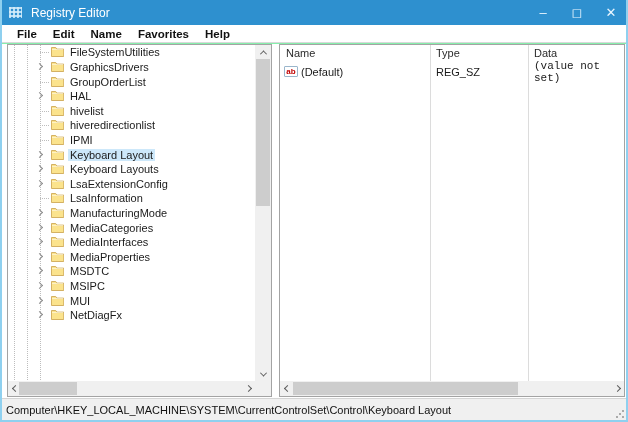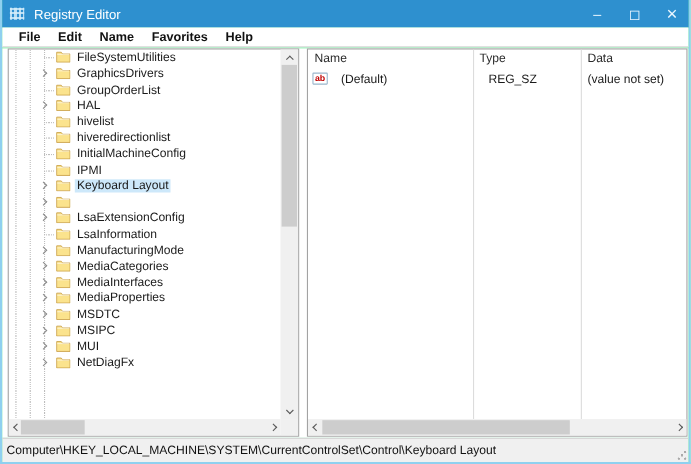--- a/index.html
+++ b/index.html
@@ -66,23 +66,23 @@
   .arrow.right { transform:rotate(45deg); }
   .thumb { position:absolute; background:var(--scroll-thumb,#cdcdcd); }
   
   #list-header { position:absolute; top:0; left:0; right:0; height:18px; display:flex; font-size:11px; color:#2b2b2b; }
   .col-name { width:150px; padding:2px 0 0 6px; }
   .col-type { width:98px;  padding:2px 0 0 6px; }
   .col-data { flex:1;      padding:2px 0 0 6px; }
   .col-sep { position:absolute; top:0; bottom:15px; width:1px; background:#dcdcdc; }
   #list-rows { position:absolute; top:19px; left:0; right:0; font-size:11px; color:#1a1a1a; }
   .list-row { display:flex; height:15px; align-items:center; }
-  .cell-name { width:150px; padding-left:4px; display:flex; align-items:center; gap:12px; }
-  .cell-type { width:98px; padding-left:14px; }
-  .cell-data { flex:1; padding-left:6px; }
+  .cell-name { width:150px; padding-left:4px; display:flex; align-items:center; gap:3px; }
+  .cell-type { width:98px; padding-left:6px; }
+  .cell-data { flex:1; padding-left:6px;font-family:Liberation Mono, monospace; }
   .reg-sz-icon { width:14px; height:11px; border:1px solid #9ab6cc; border-radius:1px; background:#fff;
     color:var(--value-icon-red,#c00000); font-size:8px; line-height:9px; text-align:center; font-weight:bold; flex:0 0 auto; }
   
   #statusbar { position:absolute; left:0; right:0; bottom:0; height:22px; background:var(--status-bg,#f0f0f0);
     border-top:1px solid #d4d4d4; display:flex; align-items:center; padding:0 4px; font-size:11px; color:#111; }
   #resize-grip { position:absolute; right:2px; bottom:2px; width:8px; height:8px;
     background:
       radial-gradient(circle at 7px 1px, #aaa 1px, transparent 1.2px),
       radial-gradient(circle at 7px 7px, #aaa 1px, transparent 1.2px),
       radial-gradient(circle at 1px 7px, #aaa 1px, transparent 1.2px),
@@ -166,44 +166,37 @@
                   <path d="M1 3.4 h11" stroke="#ffffff" stroke-width="0.8" opacity="0.7"></path>
                 </svg></span>
               <span class="tree-label">hiveredirectionlist</span>
             </div>
             <div class="tree-row">
               <div class="connector"></div>
               <span class="folder"><svg width="13" height="11" viewBox="0 0 13 11">
                   <path d="M0.5 1.5 h4.2 l1.2 1.6 h6.8 v7.4 h-12.2 z" fill="#fbe38d" stroke="#c9a14a" stroke-width="0.8"></path>
                   <path d="M1 3.4 h11" stroke="#ffffff" stroke-width="0.8" opacity="0.7"></path>
                 </svg></span>
-              <span class="tree-label">InitialMachineConfig</span>
-            </div>
-            <div class="tree-row">
-              <div class="connector"></div>
-              <span class="folder"><svg width="13" height="11" viewBox="0 0 13 11">
-                  <path d="M0.5 1.5 h4.2 l1.2 1.6 h6.8 v7.4 h-12.2 z" fill="#fbe38d" stroke="#c9a14a" stroke-width="0.8"></path>
-                  <path d="M1 3.4 h11" stroke="#ffffff" stroke-width="0.8" opacity="0.7"></path>
-                </svg></span>
               <span class="tree-label">IPMI</span>
             </div>
             <div class="tree-row selected">
               <div class="chev"></div>
               <span class="folder"><svg width="13" height="11" viewBox="0 0 13 11">
                   <path d="M0.5 1.5 h4.2 l1.2 1.6 h6.8 v7.4 h-12.2 z" fill="#fbe38d" stroke="#c9a14a" stroke-width="0.8"></path>
                   <path d="M1 3.4 h11" stroke="#ffffff" stroke-width="0.8" opacity="0.7"></path>
                 </svg></span>
               <span class="tree-label">Keyboard Layout</span>
             </div>
             <div class="tree-row">
               <div class="chev"></div>
               <span class="folder"><svg width="13" height="11" viewBox="0 0 13 11">
                   <path d="M0.5 1.5 h4.2 l1.2 1.6 h6.8 v7.4 h-12.2 z" fill="#fbe38d" stroke="#c9a14a" stroke-width="0.8"></path>
                   <path d="M1 3.4 h11" stroke="#ffffff" stroke-width="0.8" opacity="0.7"></path>
                 </svg></span>
+              <span class="tree-label">Keyboard Layouts</span>
             </div>
             <div class="tree-row">
               <div class="chev"></div>
               <span class="folder"><svg width="13" height="11" viewBox="0 0 13 11">
                   <path d="M0.5 1.5 h4.2 l1.2 1.6 h6.8 v7.4 h-12.2 z" fill="#fbe38d" stroke="#c9a14a" stroke-width="0.8"></path>
                   <path d="M1 3.4 h11" stroke="#ffffff" stroke-width="0.8" opacity="0.7"></path>
                 </svg></span>
               <span class="tree-label">LsaExtensionConfig</span>
             </div>
             <div class="tree-row">

